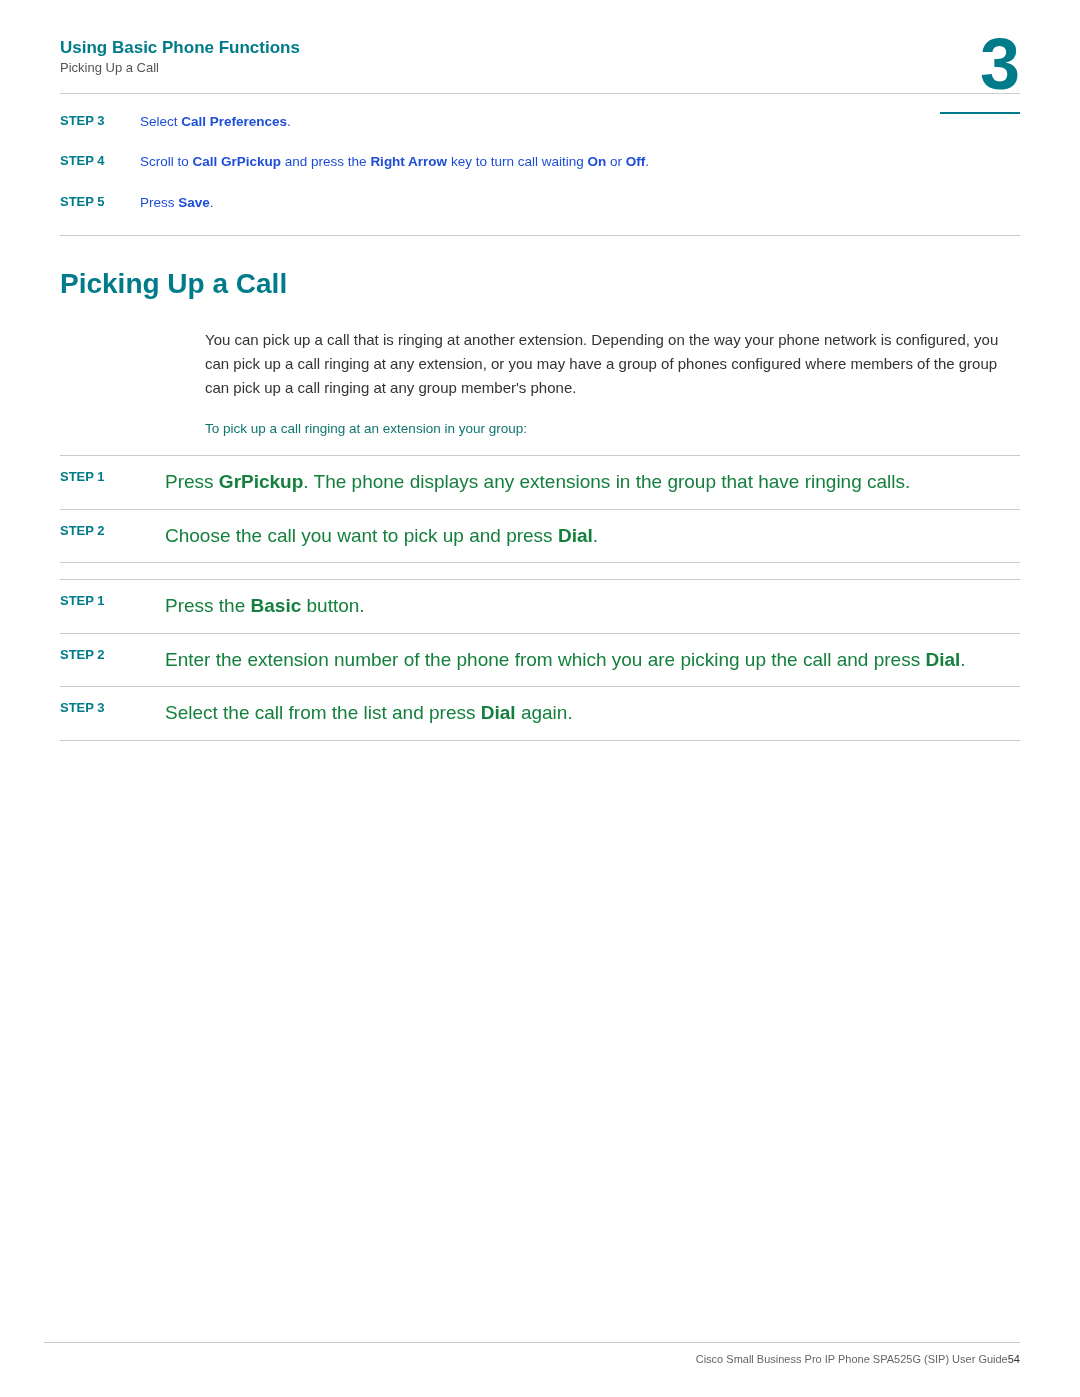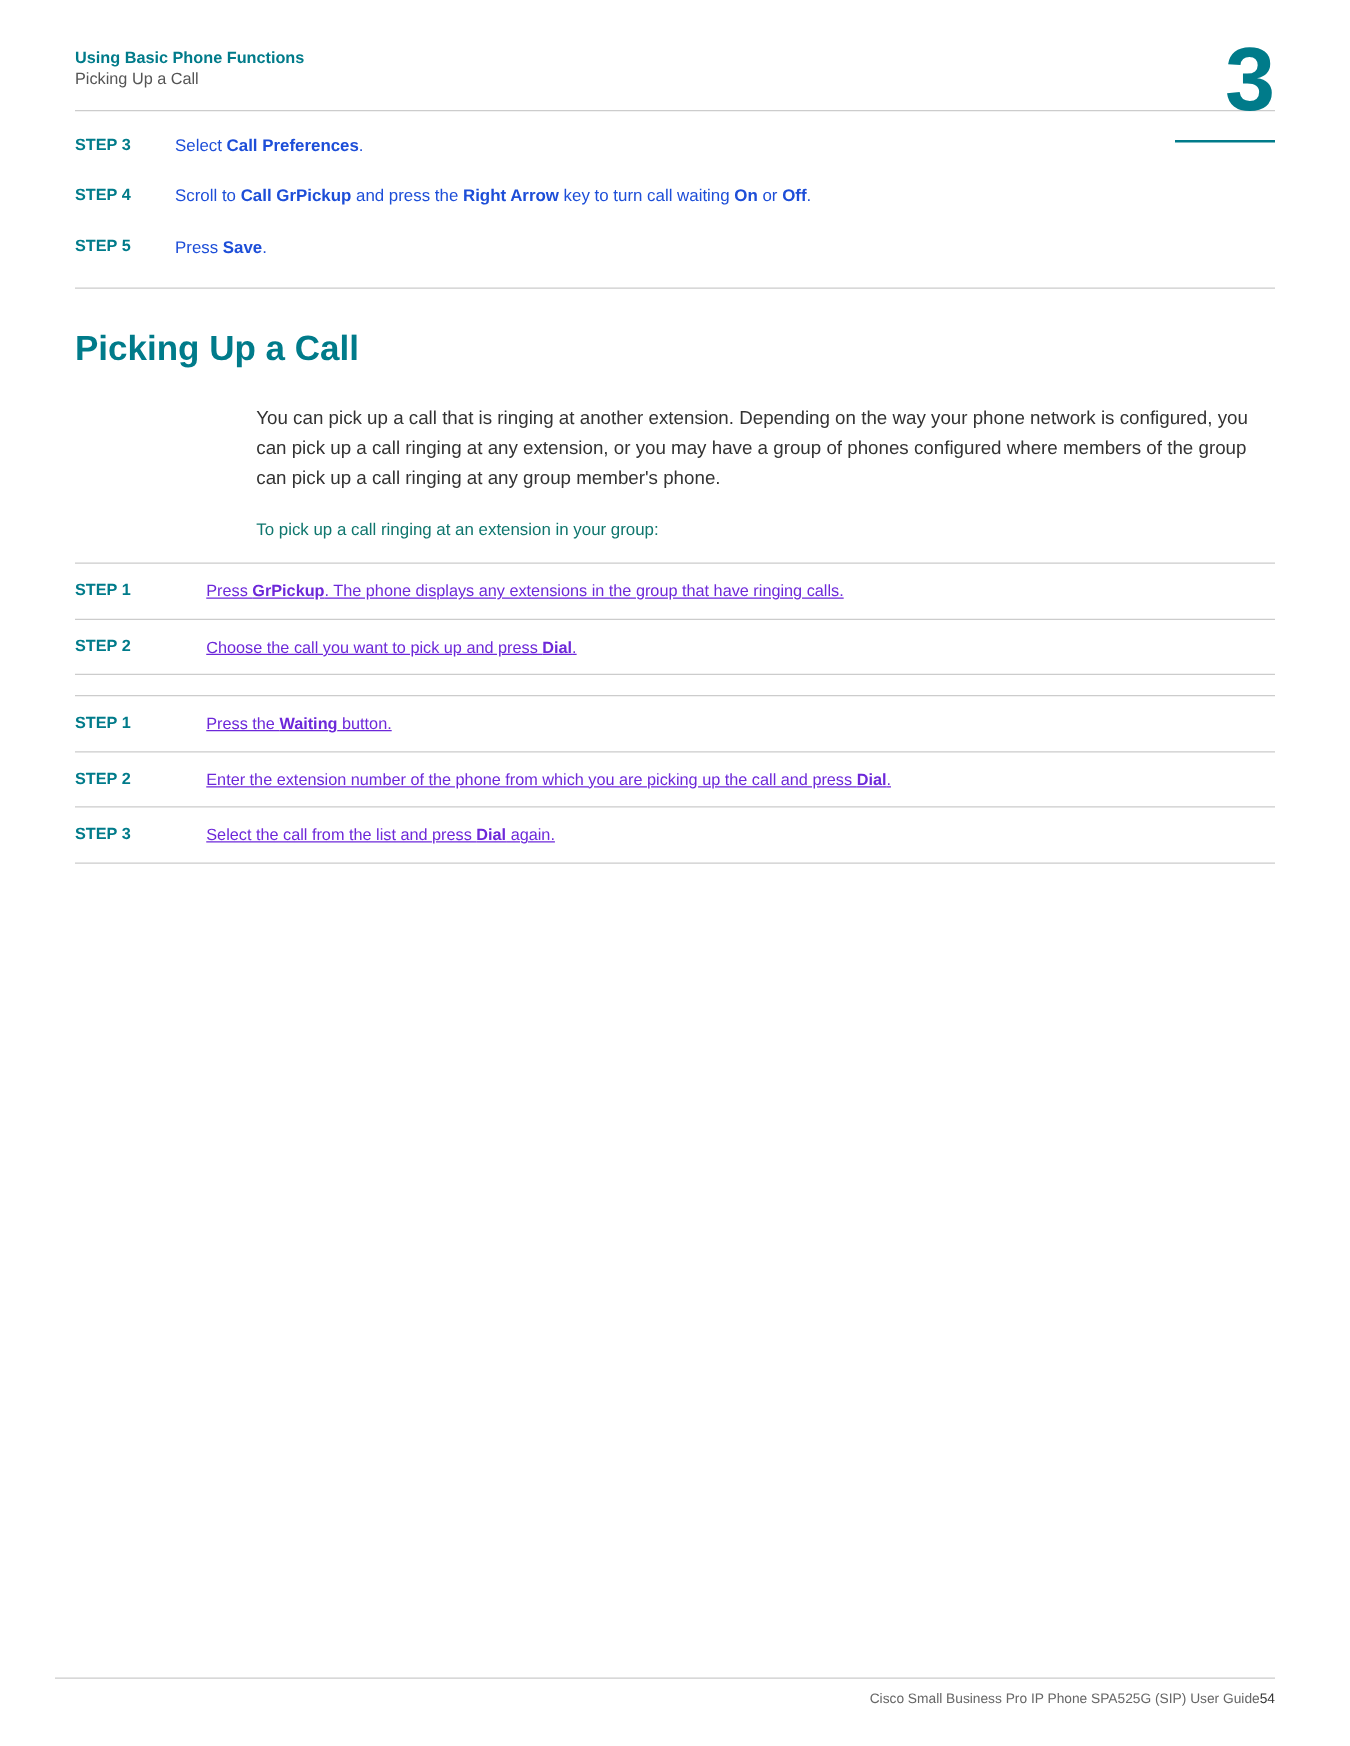--- a/index.html
+++ b/index.html
@@ -27,21 +27,21 @@
     }
 
     
     .header {
       padding: 38px 60px 0 60px;
       position: relative;
     }
 
     .header-chapter-title {
       color: #007B8A;
-      font-size: 13px;
+      font-size: 17px;
       font-weight: bold;
     }
 
     .header-section-title {
       color: #555555;
       font-size: 13px;
       margin-top: 2px;
     }
 
     
@@ -154,25 +154,24 @@
     .body-step-label {
       color: #007B8A;
       font-size: 13px;
       font-weight: bold;
       min-width: 80px;
       flex-shrink: 0;
       padding-top: 1px;
     }
 
     .body-step-content {
-      font-size: 13px;
-      color: #6d28d9;
+      font-size: 19px;
+      color: #15803d;
       line-height: 1.5;
       padding-left: 25px;
-      text-decoration: underline;
     }
 
     .body-step-content strong {
       font-weight: bold;
     }
 
     .step-divider {
       margin: 0 60px;
       border: none;
       border-top: 1px solid #cccccc;
@@ -272,21 +271,21 @@
   </div>
 
   <hr class="step-divider">
 
 
   <hr class="content-divider">
 
   <div class="body-step-row">
     <div class="body-step-label">STEP 1</div>
     <div class="body-step-content">
-      Press the <strong>Waiting</strong> button.
+      Press the <strong>Basic</strong> button.
     </div>
   </div>
 
   <hr class="step-divider">
 
   <div class="body-step-row">
     <div class="body-step-label">STEP 2</div>
     <div class="body-step-content">
       Enter the extension number of the phone from which you are picking up the call and press <strong>Dial</strong>.
     </div>

